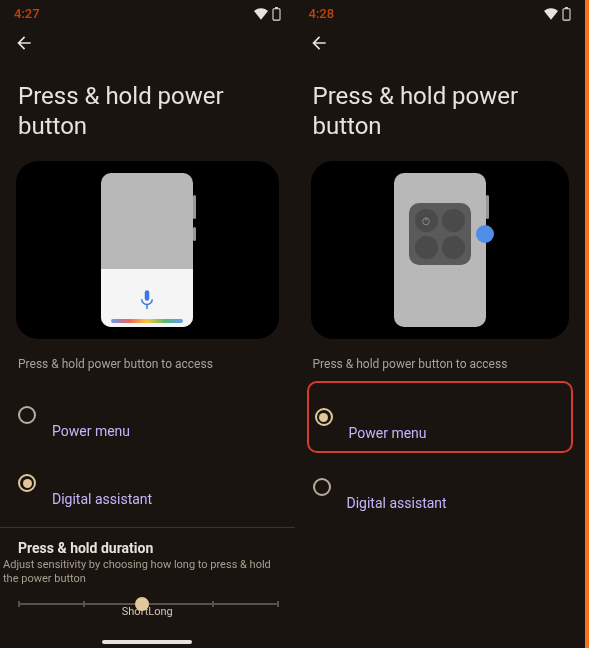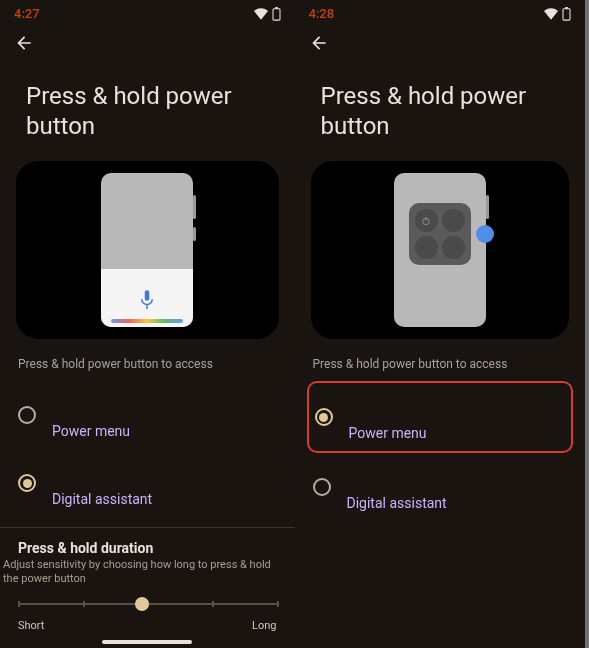--- a/index.html
+++ b/index.html
@@ -11,40 +11,39 @@
     display: flex;
     overflow: hidden;
   }
   .screen {
     width: 50%;
     height: 100%;
     background: #1a1410;
     position: relative;
     color: #e8e2da;
   }
-  .screen.right { border-right: 4px solid #737373; }
+  .screen.right { border-right: 4px solid #f97316; }
   .status-bar {
     display: flex;
     justify-content: space-between;
     align-items: center;
     padding: 6px 14px 2px 14px;
     font-size: 13px;
     font-weight: 500;
     color: #c2410c;
   }
   .status-icons { display: flex; gap: 4px; align-items: center; }
   .back-row { padding: 10px 14px 6px 14px; }
   .back-arrow { width: 20px; height: 20px; }
   .page-title {
     font-size: 24px;
     font-weight: 400;
     line-height: 1.25;
     padding: 18px 18px 20px 18px;
     color: #e8e2da;
-    margin-left: 8px;
   }
   .preview-card {
     margin: 0 16px 18px 16px;
     height: 178px;
     background: #000;
     border-radius: 22px;
     display: flex;
     align-items: center;
     justify-content: center;
     position: relative;
@@ -168,22 +167,22 @@
   .slider-thumb {
     position: absolute;
     top: -6px;
     width: 14px; height: 14px;
     background: #e0c89a;
     border-radius: 50%;
     transform: translateX(-50%);
   }
   .slider-labels {
     display: flex;
-    justify-content: space-between;
-    padding: 14px 18px 0 18px;
+    justify-content: center;
+    padding: 0 18px 0 18px;
     font-size: 11px;
     color: #cfc5b8;
   }
   .nav-pill {
     position: absolute;
     bottom: 4px;
     left: 50%;
     transform: translateX(-50%);
     width: 90px; height: 4px;
     background: #e8e2da;

